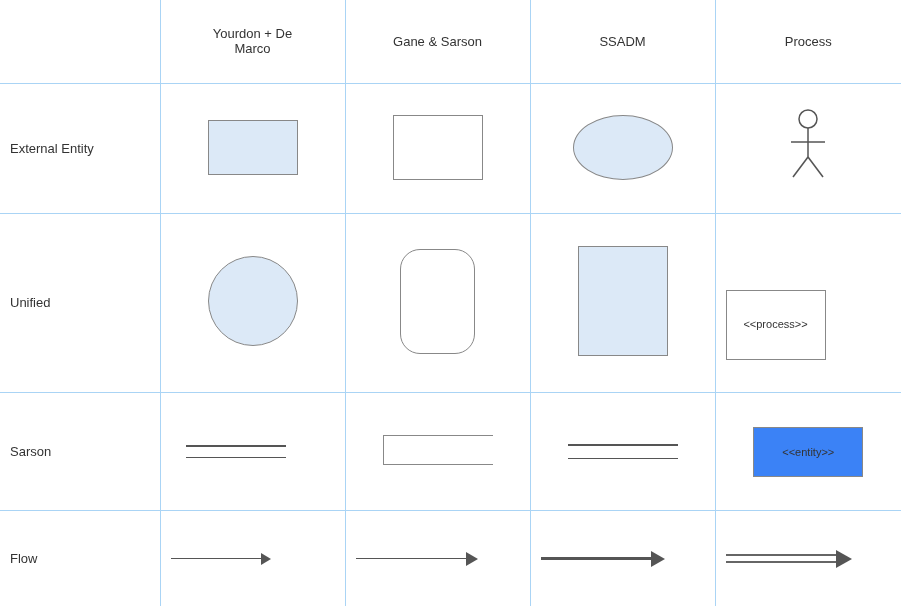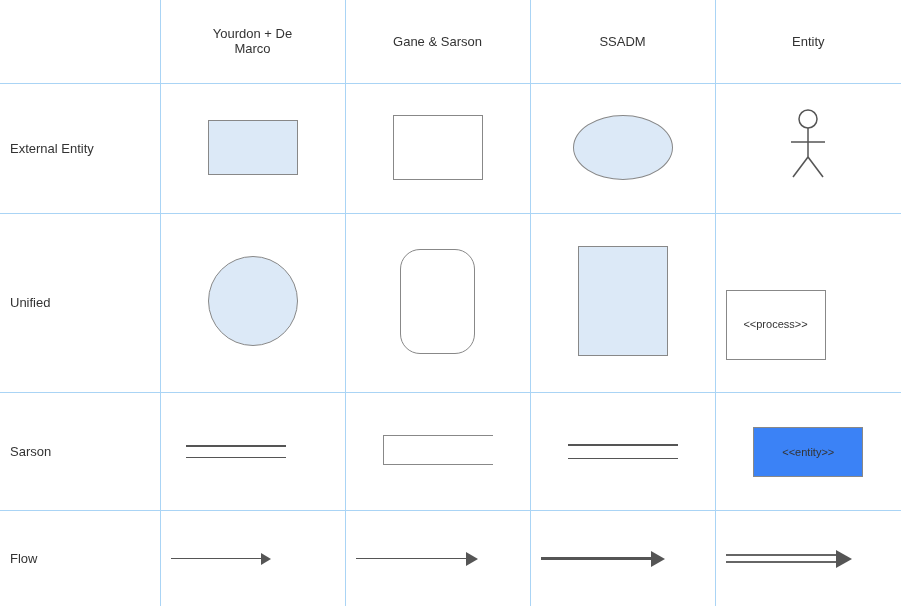--- a/index.html
+++ b/index.html
@@ -281,21 +281,21 @@
     <td class="header-cell">
       <span>Yourdon + De<br>Marco</span>
     </td>
     <td class="header-cell">
       <span>Gane &amp; Sarson</span>
     </td>
     <td class="header-cell">
       <span>SSADM</span>
     </td>
     <td class="header-cell">
-      <span>Entity</span>
+      <span>Process</span>
     </td>
   </tr>
 
   <tr class="row-entity">
     <td class="label-cell">
       <span>External Entity</span>
     </td>
     <td class="content-cell">
       <div class="shape-rect-blue"></div>
     </td>

